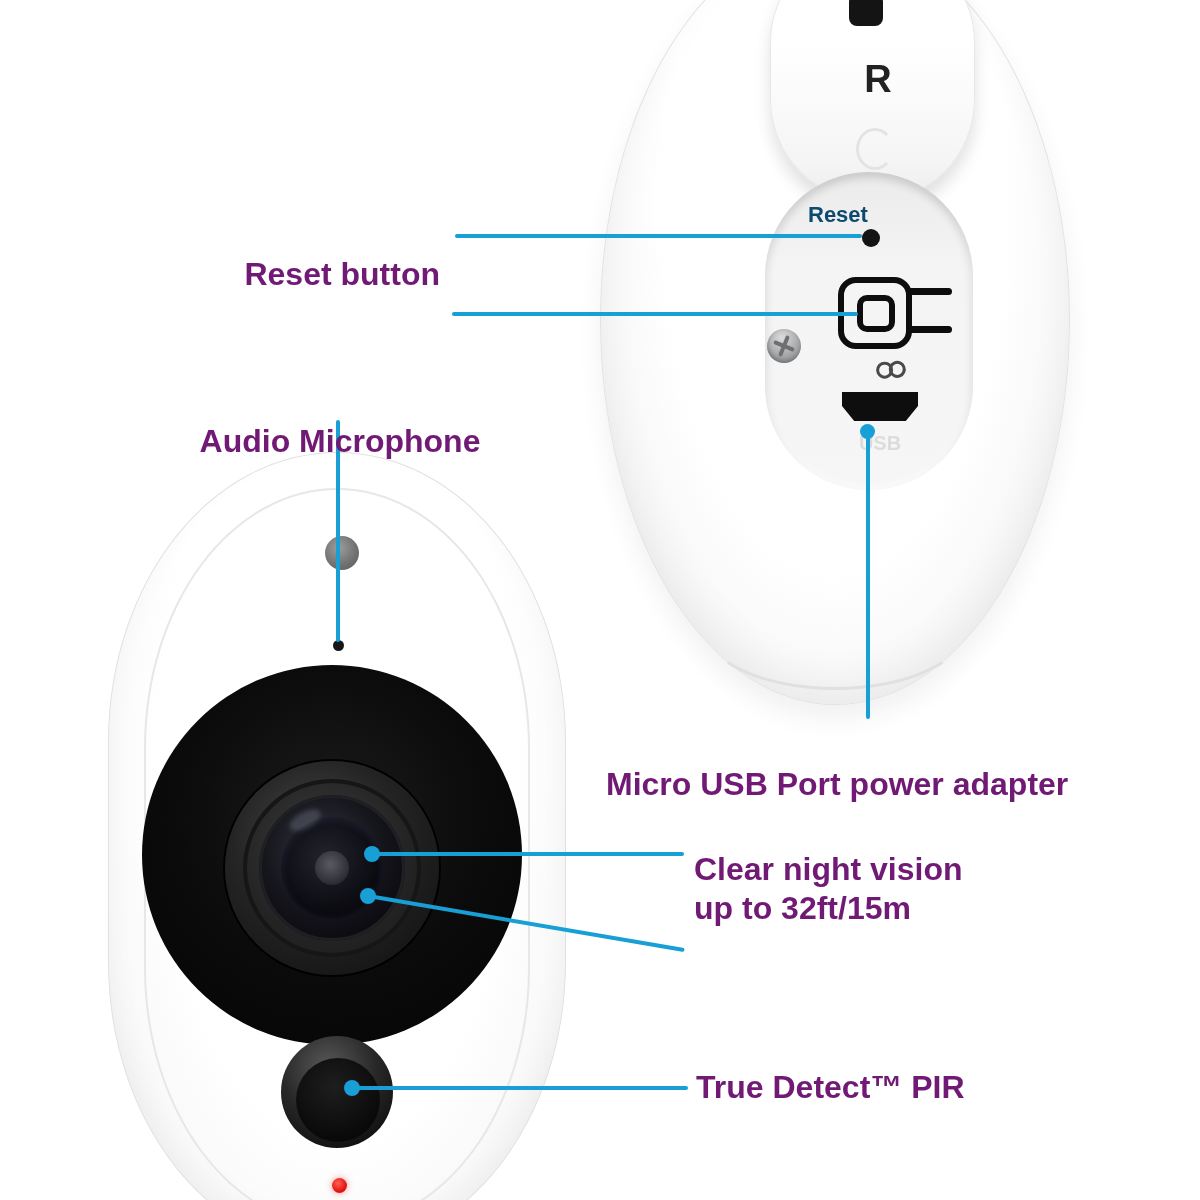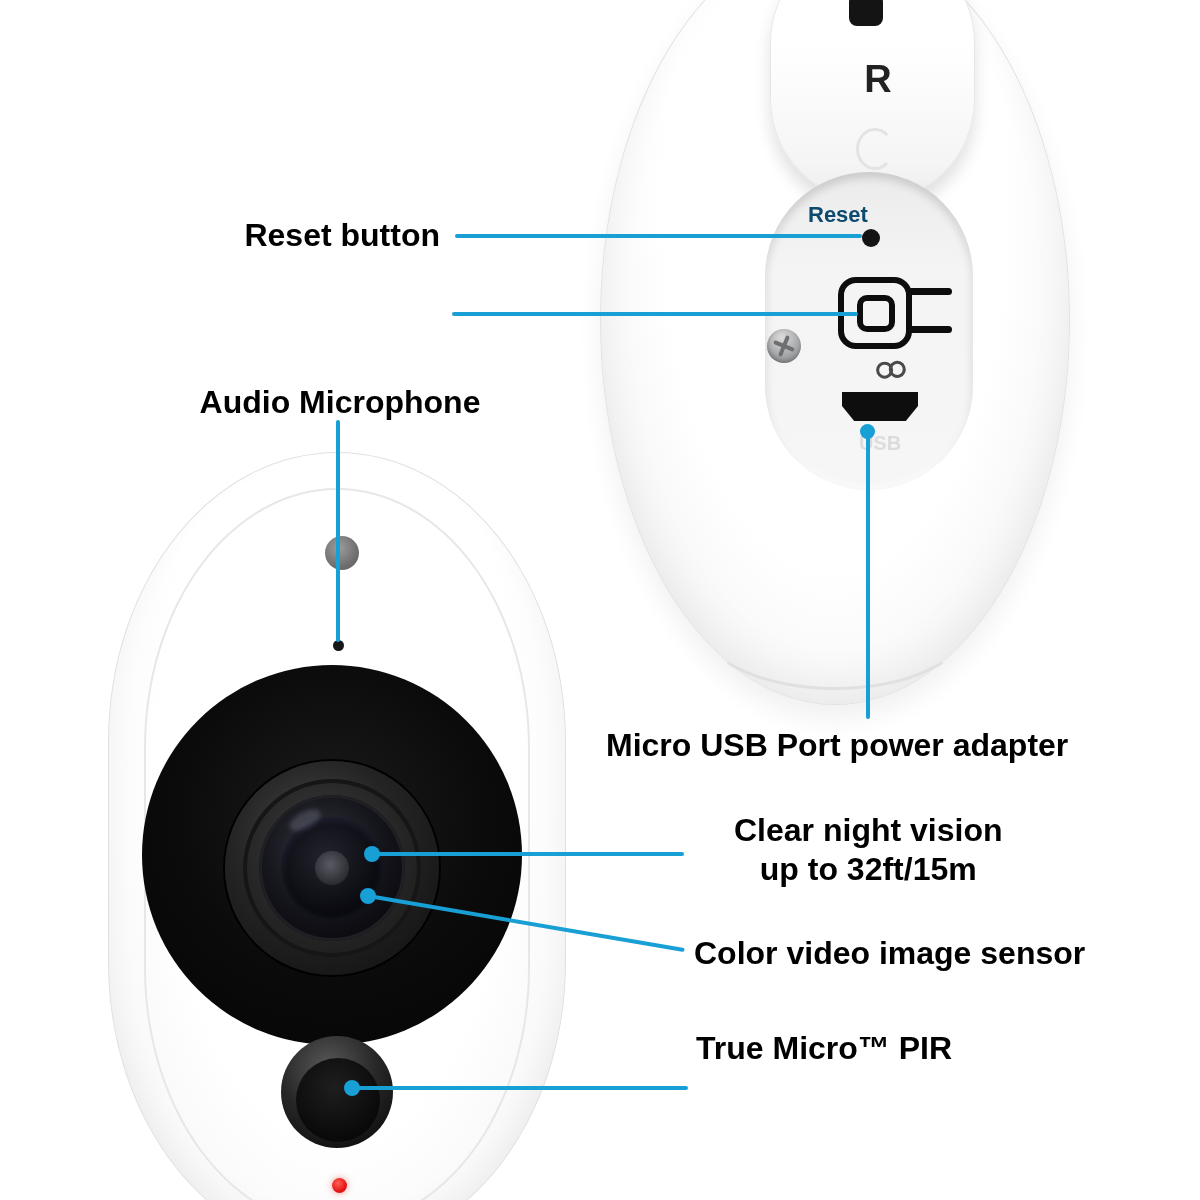--- a/index.html
+++ b/index.html
@@ -121,27 +121,27 @@
     left:332px;top:1178px;width:15px;height:15px;border-radius:50%;
     background:radial-gradient(circle at 40% 35%, #ff5f56, #e31512 62%, #c00f0d 100%);
     box-shadow:0 0 7px rgba(230,30,20,0.45);
   }
 
   
   .line{background:#189fd5;height:4px;border-radius:2px;z-index:8;}
   .vline{background:#189fd5;width:4px;border-radius:2px;z-index:8;}
   .dot{width:16px;height:16px;border-radius:50%;background:#189fd5;z-index:9;}
   .label{
-    color:#000000;font-weight:700;font-size:32px;line-height:39px;z-index:10;white-space:nowrap;
+    color:#701a75;font-weight:700;font-size:32px;line-height:39px;z-index:10;white-space:nowrap;margin-top:39px;
   }
   .lab-reset{left:140px;top:216px;width:300px;text-align:right;}
   .lab-pair{left:140px;top:296px;width:300px;text-align:right;}
   .lab-mic{left:115px;top:383px;width:450px;text-align:center;}
   .lab-usb{left:606px;top:726px;}
-  .lab-nv{left:734px;top:811px;text-align:center;}
+  .lab-nv{left:694px;top:811px;}
   .lab-cs{left:694px;top:934px;}
   .lab-pir{left:696px;top:1029px;}
 
   .ln-reset{left:455px;top:234px;width:407px;}
   .ln-pair{left:452px;top:312px;width:406px;}
   .ln-mic{left:336px;top:420px;height:222px;}
   .ln-usb{left:866px;top:431px;height:288px;}
   .dot-usb{left:860px;top:424px;width:15px;height:15px;}
   .ln-nv{left:372px;top:852px;width:312px;}
   .dot-nv{left:364px;top:846px;}
@@ -213,19 +213,18 @@
   </div>
 
   <div class="group">
     <div class="label lab-reset">Reset button</div>
     <div class="label lab-usb">Micro USB Port power adapter</div>
     <div class="label lab-mic">Audio Microphone</div>
     <div class="label lab-nv">
       <div style="position:static;">Clear night vision</div>
       <div style="position:static;">up to 32ft/15m</div>
     </div>
-    <div class="label lab-cs">Color video image sensor</div>
     <div class="label lab-pir">
-      <div style="position:static;">True Micro™ PIR</div>
+      <div style="position:static;">True Detect™ PIR</div>
     </div>
   </div>
 
 </div>
 
 </body></html>

